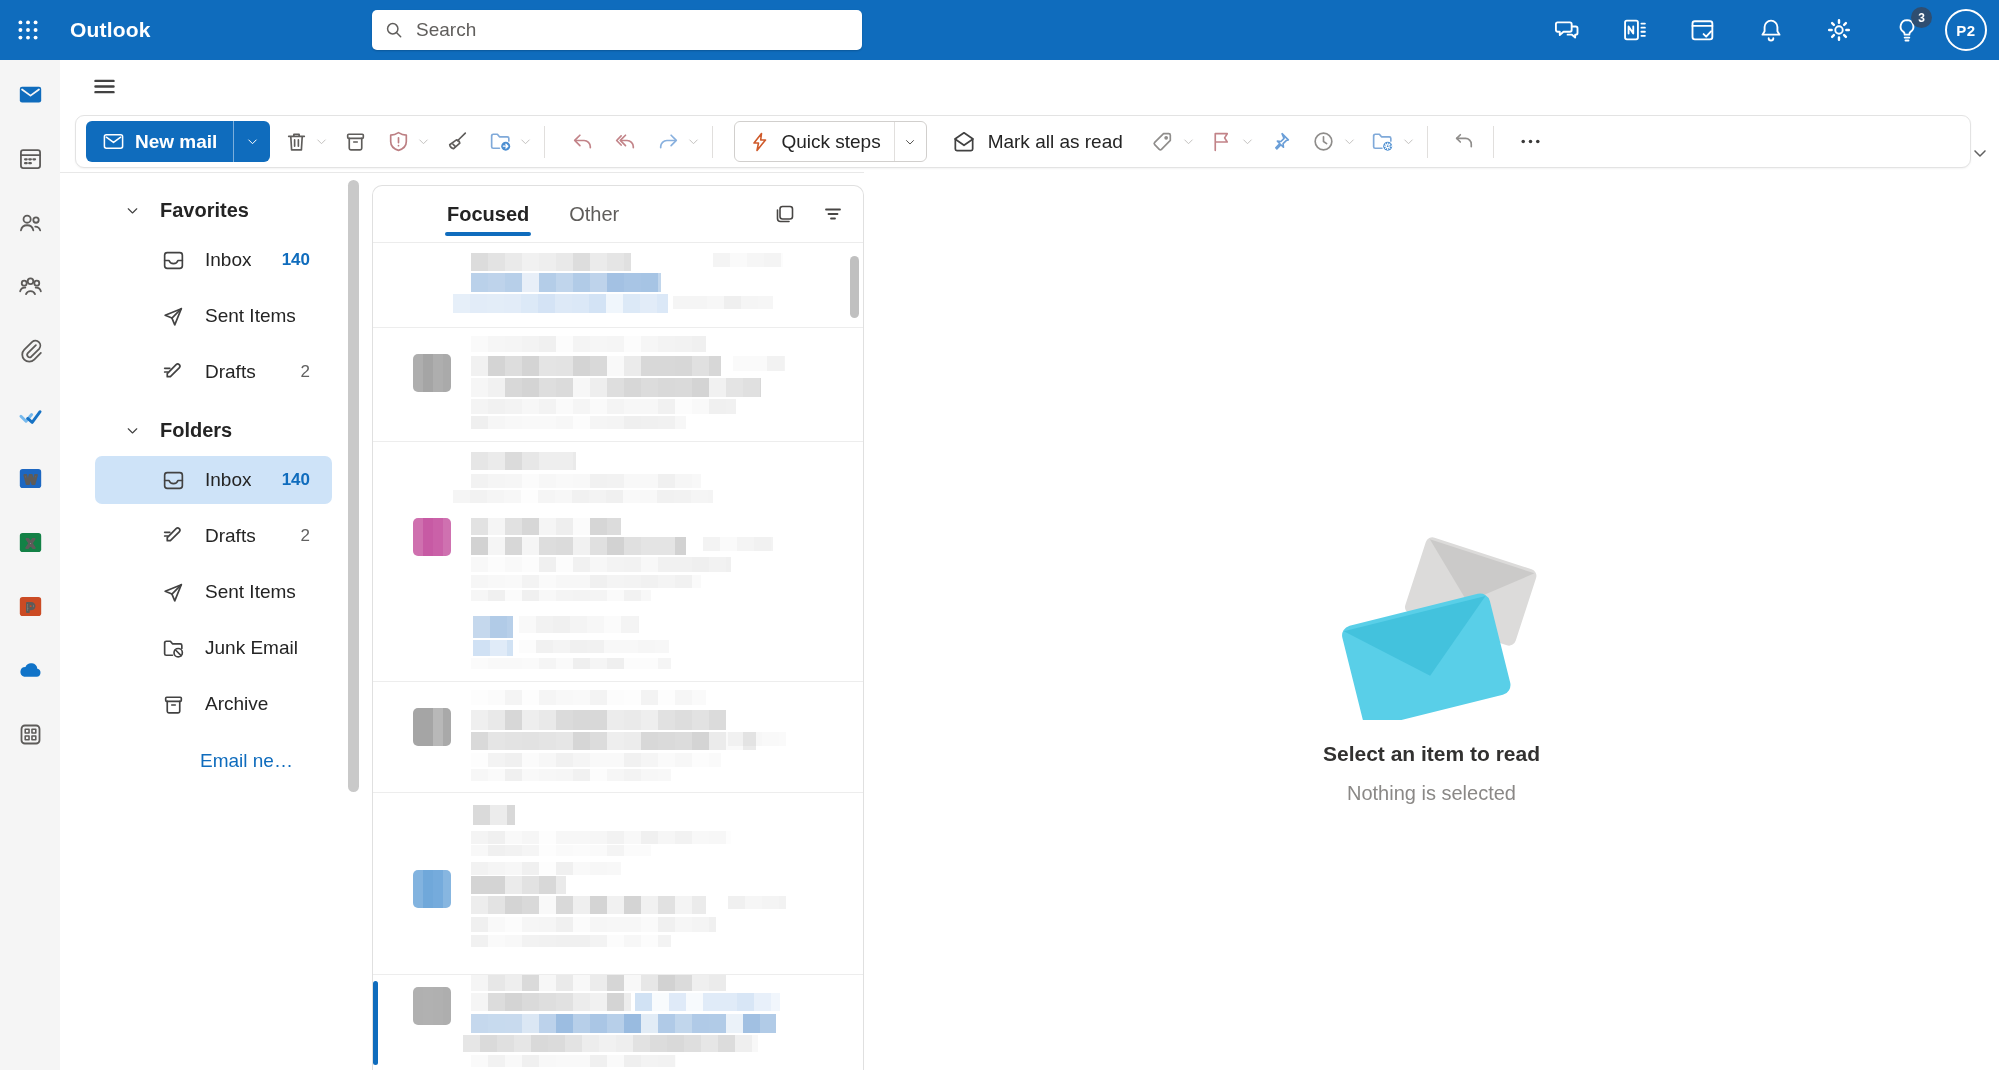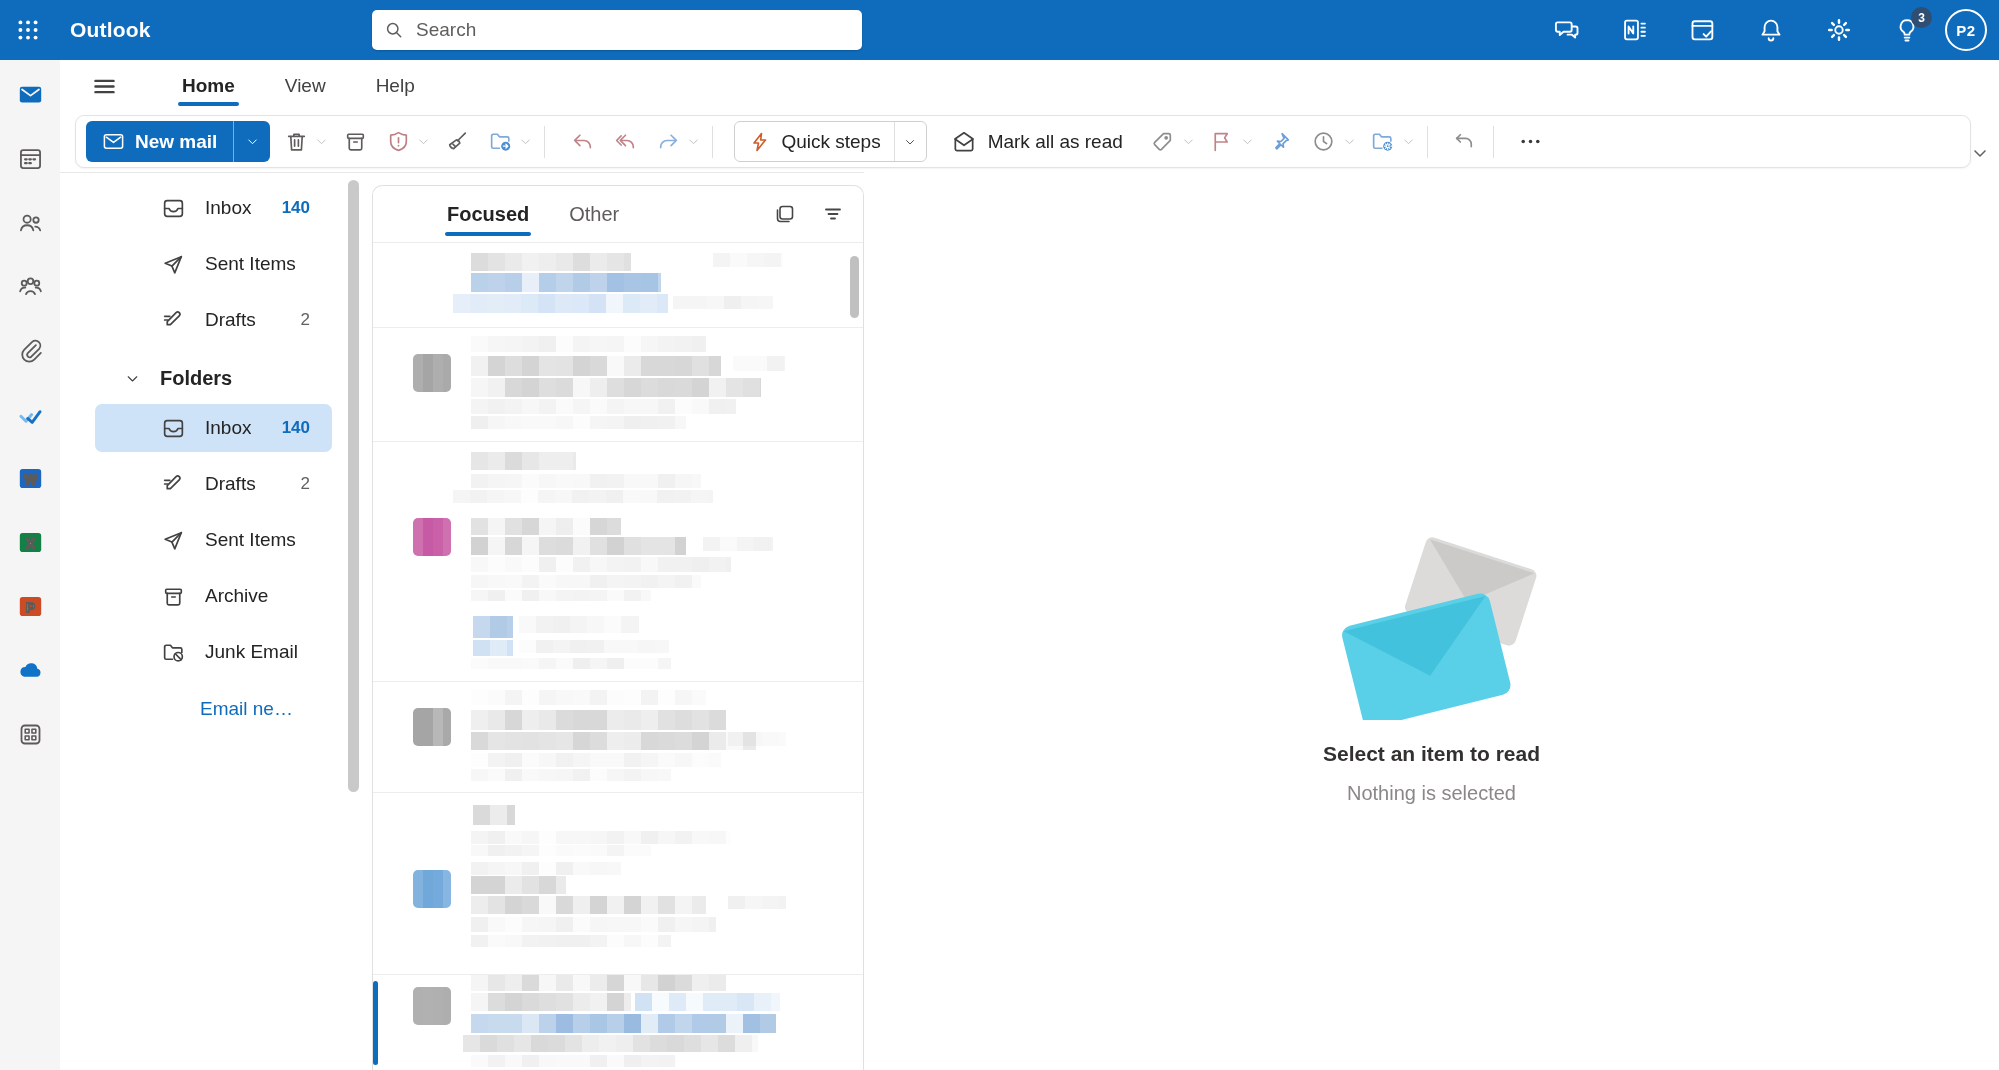--- a/index.html
+++ b/index.html
@@ -291,25 +291,20 @@
     </nav>
 
   <div class="tabrow">
     <button class="hamburger">
       <span class="ic">
         <svg viewBox="0 0 24 24" fill="none" stroke="currentColor" stroke-width="2.2" stroke-linecap="round">
             <path d="M4 7h16M4 12h16M4 17h16"></path>
           </svg>
       </span>
     </button>
-    <div class="tabs" id="ribbonTabs">
-        <button class="rtab active">Home</button>
-        <button class="rtab">View</button>
-        <button class="rtab">Help</button>
-      </div>
   </div>
 
   <div class="ribbon">
     <div class="toolbar-card" id="toolbarCard">
         <button class="btn-newmail">
           <span class="nm-main">
             <span class="ic" style="width:23px;height:23px;">
               <svg viewBox="0 0 24 24" fill="none" stroke="currentColor" stroke-width="1.6" stroke-linecap="round" stroke-linejoin="round">
                 <rect x="2.5" y="5" width="19" height="14" rx="2"></rect>
                 <path d="M4.5 7.5 12 13l7.5-5.5"></path>
@@ -573,20 +568,28 @@
     <button class="ribbon-collapse">
       <span class="ic">
         <svg viewBox="0 0 24 24" fill="none" stroke="currentColor" stroke-width="1.8" stroke-linecap="round" stroke-linejoin="round">
             <path d="M6 9.5l6 6 6-6"></path>
           </svg>
       </span>
     </button>
   </div>
 
   <aside class="folderpane" id="folderPane">
+      <div class="fp-header">
+        <span class="ic" style="width:17px;height:17px;">
+          <svg viewBox="0 0 24 24" fill="none" stroke="currentColor" stroke-width="1.6" stroke-linecap="round" stroke-linejoin="round">
+            <path d="M6 9.5l6 6 6-6"></path>
+          </svg>
+        </span>
+        <span>Favorites</span>
+      </div>
       <button class="fp-row">
         <span class="ic" style="width:25px;height:25px;">
           <svg viewBox="0 0 24 24" fill="none" stroke="currentColor" stroke-width="1.6" stroke-linecap="round" stroke-linejoin="round">
             <rect x="3.5" y="4.5" width="17" height="15" rx="2.5"></rect>
             <path d="M3.5 12h4.2c.6 1.8 2.2 3 4.3 3s3.7-1.2 4.3-3h4.2"></path>
           </svg>
         </span>
         <span class="lbl">Inbox</span>
         <span class="cnt accent">140</span>
       </button>
@@ -642,37 +645,37 @@
           <svg viewBox="0 0 24 24" fill="none" stroke="currentColor" stroke-width="1.6" stroke-linecap="round" stroke-linejoin="round">
             <path d="M4 10.8 19.5 4.5 13.2 20l-2.7-6.5L4 10.8Z"></path>
             <path d="M10.5 13.5 19.5 4.5"></path>
           </svg>
         </span>
         <span class="lbl">Sent Items</span>
       </button>
       <button class="fp-row">
         <span class="ic" style="width:25px;height:25px;">
           <svg viewBox="0 0 24 24" fill="none" stroke="currentColor" stroke-width="1.6" stroke-linecap="round" stroke-linejoin="round">
-            <rect x="4.5" y="5" width="15" height="4" rx="1"></rect>
-            <path d="M6 9v9.5A1.5 1.5 0 0 0 7.5 20h9a1.5 1.5 0 0 0 1.5-1.5V9"></path>
-            <path d="M10.3 12.5h3.4"></path>
-          </svg>
-        </span>
-        <span class="lbl">Archive</span>
-      </button>
-      <button class="fp-row">
-        <span class="ic" style="width:25px;height:25px;">
-          <svg viewBox="0 0 24 24" fill="none" stroke="currentColor" stroke-width="1.6" stroke-linecap="round" stroke-linejoin="round">
             <path d="M3.5 6.5A1.5 1.5 0 0 1 5 5h4l2 2.5h7.5A1.5 1.5 0 0 1 20 9v3"></path>
             <path d="M3.5 6.5V17A1.5 1.5 0 0 0 5 18.5h6"></path>
             <circle cx="16.5" cy="16" r="4"></circle>
             <path d="M13.7 13.2l5.6 5.6"></path>
           </svg>
         </span>
         <span class="lbl">Junk Email</span>
+      </button>
+      <button class="fp-row">
+        <span class="ic" style="width:25px;height:25px;">
+          <svg viewBox="0 0 24 24" fill="none" stroke="currentColor" stroke-width="1.6" stroke-linecap="round" stroke-linejoin="round">
+            <rect x="4.5" y="5" width="15" height="4" rx="1"></rect>
+            <path d="M6 9v9.5A1.5 1.5 0 0 0 7.5 20h9a1.5 1.5 0 0 0 1.5-1.5V9"></path>
+            <path d="M10.3 12.5h3.4"></path>
+          </svg>
+        </span>
+        <span class="lbl">Archive</span>
       </button>
       <button class="fp-link">Email ne…</button>
     </aside>
   <div class="fp-scrollbar"></div>
 
   <section class="msglist">
     <div class="list-header">
       <div id="listTabs" style="display:flex;align-items:stretch;height:100%;">
           <button class="ltab active">Focused</button>
           <button class="ltab">Other</button>

